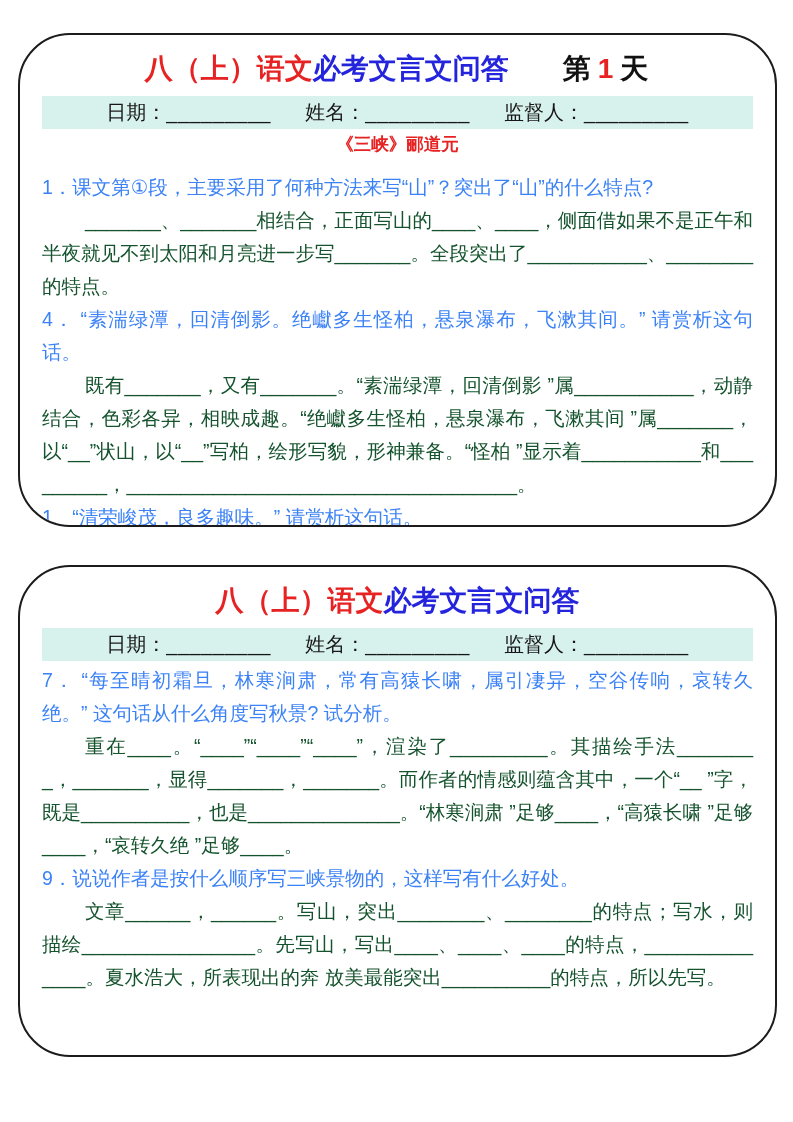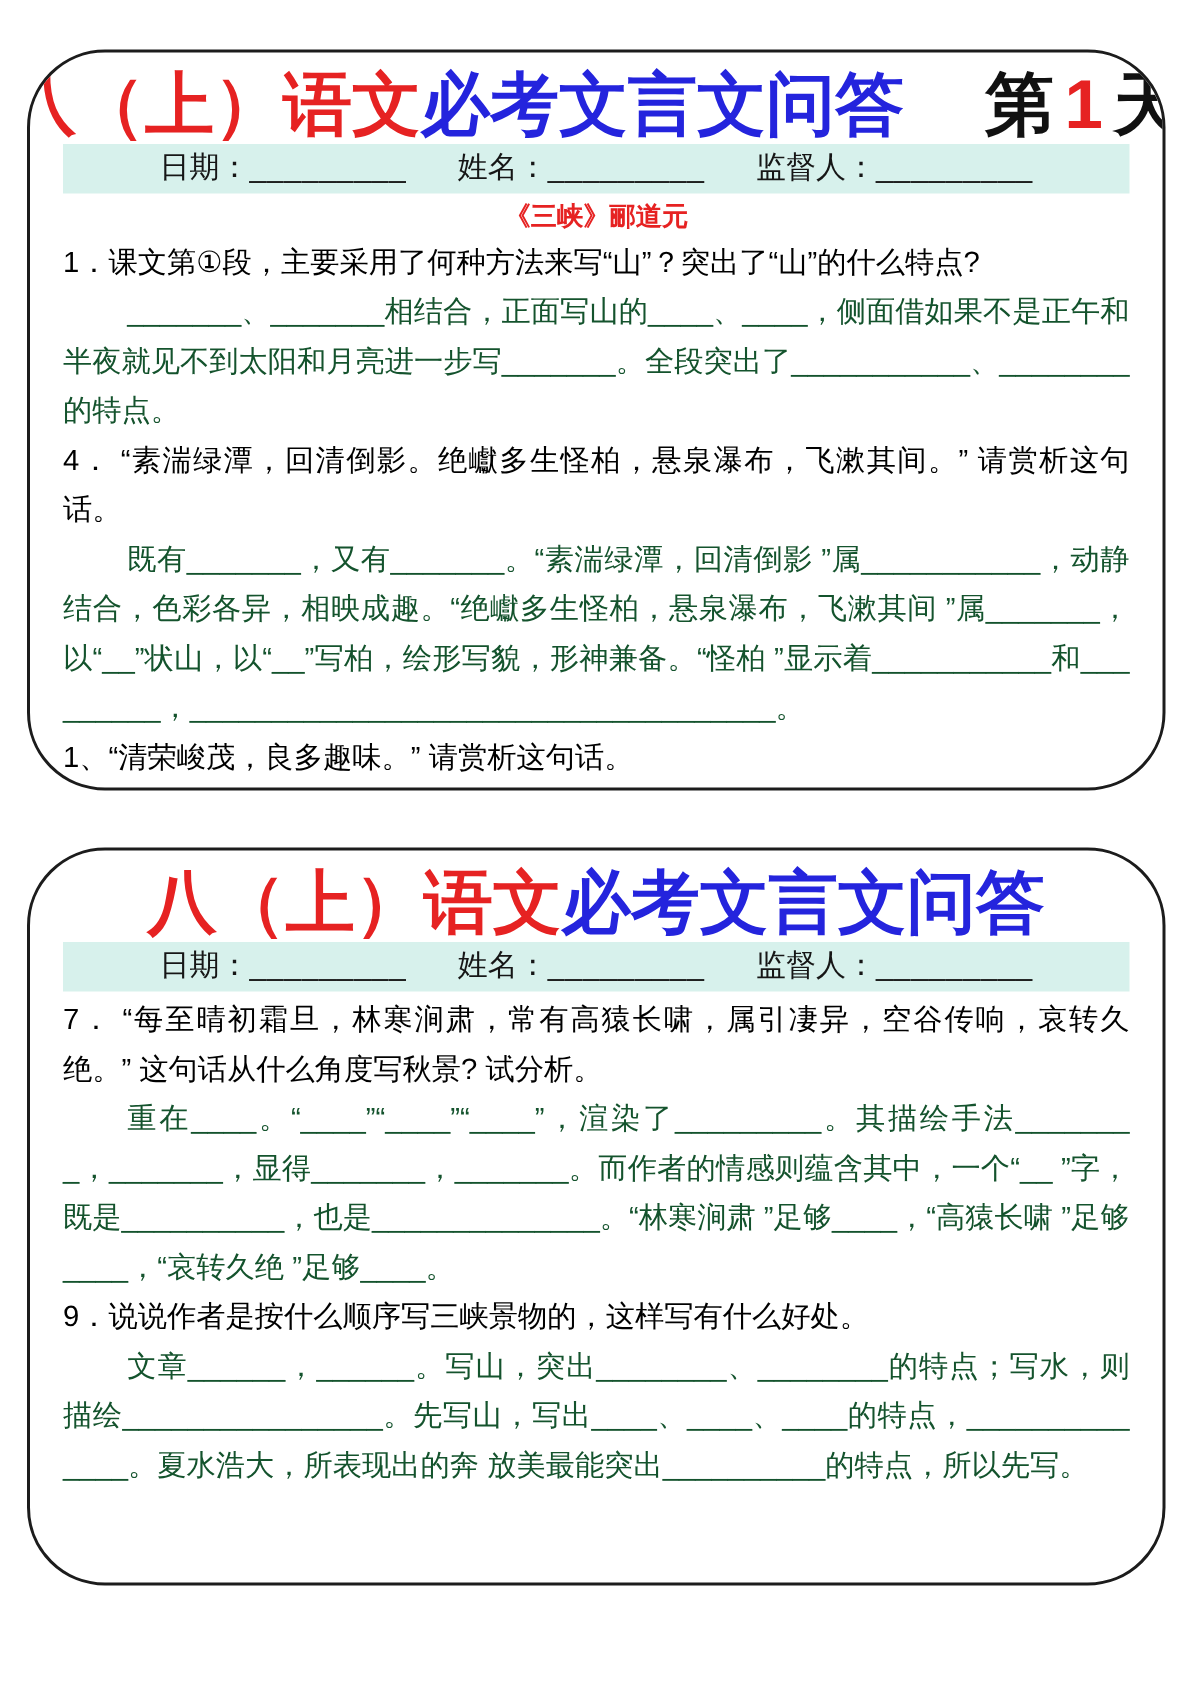--- a/index.html
+++ b/index.html
@@ -28,21 +28,21 @@
     overflow: hidden;
   }
   .card-day1 { margin-top: 33px; height: 494px; }
   .card-day2 { margin-top: 38px; height: 492px; }
 
   .title-row {
     display: flex;
     justify-content: center;
     align-items: baseline;
     gap: 54px;
-    font-size: 46px;
+    font-size: 28px;
     font-weight: bold;
     line-height: 48px;
     padding-top: 2px;
     white-space: nowrap;
   }
   .title-red  { color: #e62222; }
   .title-blue { color: #2424dd; }
   .day-label  { color: #111111; letter-spacing: 2px; }
   .day-number { color: #e62222; padding: 0 5px; }
 
@@ -59,31 +59,31 @@
   }
   .info-field { white-space: nowrap; color: #161616; }
   .info-blank { letter-spacing: 0.5px; }
 
   .subtitle {
     text-align: center;
     color: #e62222;
     font-size: 17.5px;
     font-weight: bold;
     line-height: 25px;
-    margin: 1px 0 2px 0;
+    margin: 1px 0 14px 0;
   }
 
   p.q, p.a {
     margin: 0;
     font-size: 19.5px;
     line-height: 33px;
     text-align: justify;
     word-break: break-all;
   }
-  p.q { color: #000000; }
+  p.q { color: #3b82f6; }
   p.a { color: #14532d; text-indent: 2.2em; }
 </style>
 </head>
 <body>
 
 <div class="sheet">
 
   <div class="card card-day1">
     <div class="title-row">
       <span><span class="title-red">八（上）语文</span><span class="title-blue">必考文言文问答</span></span>

